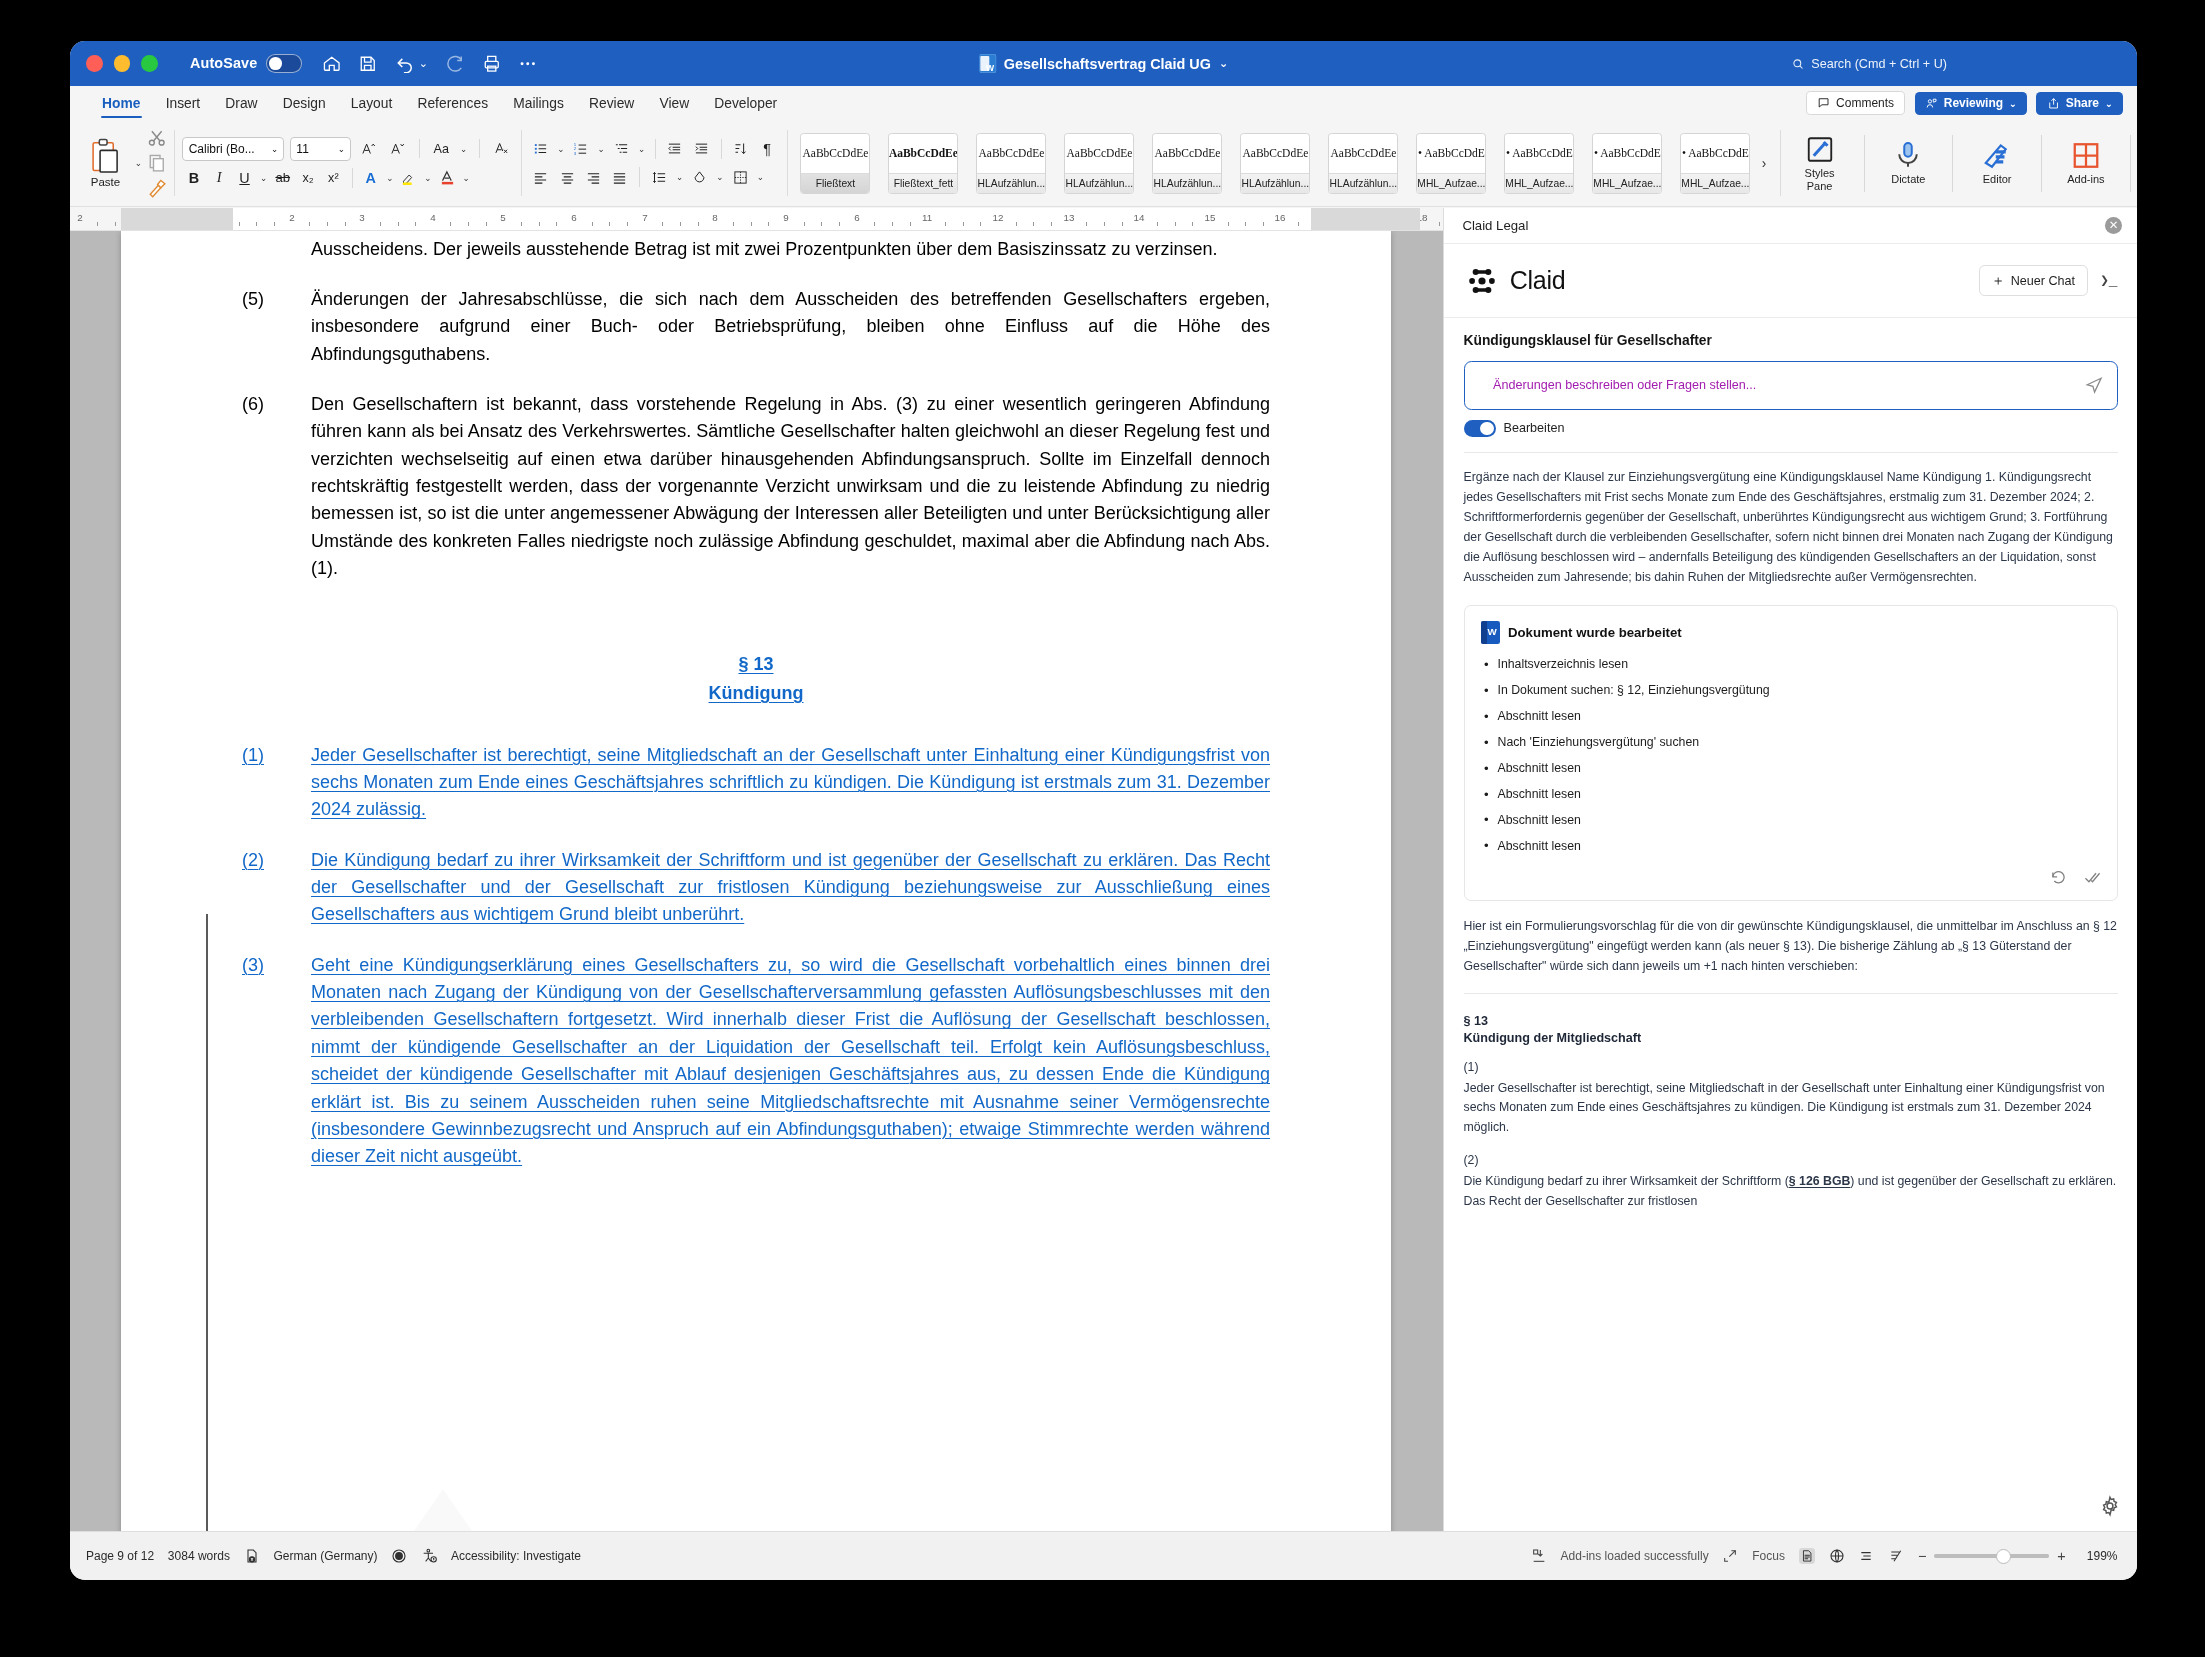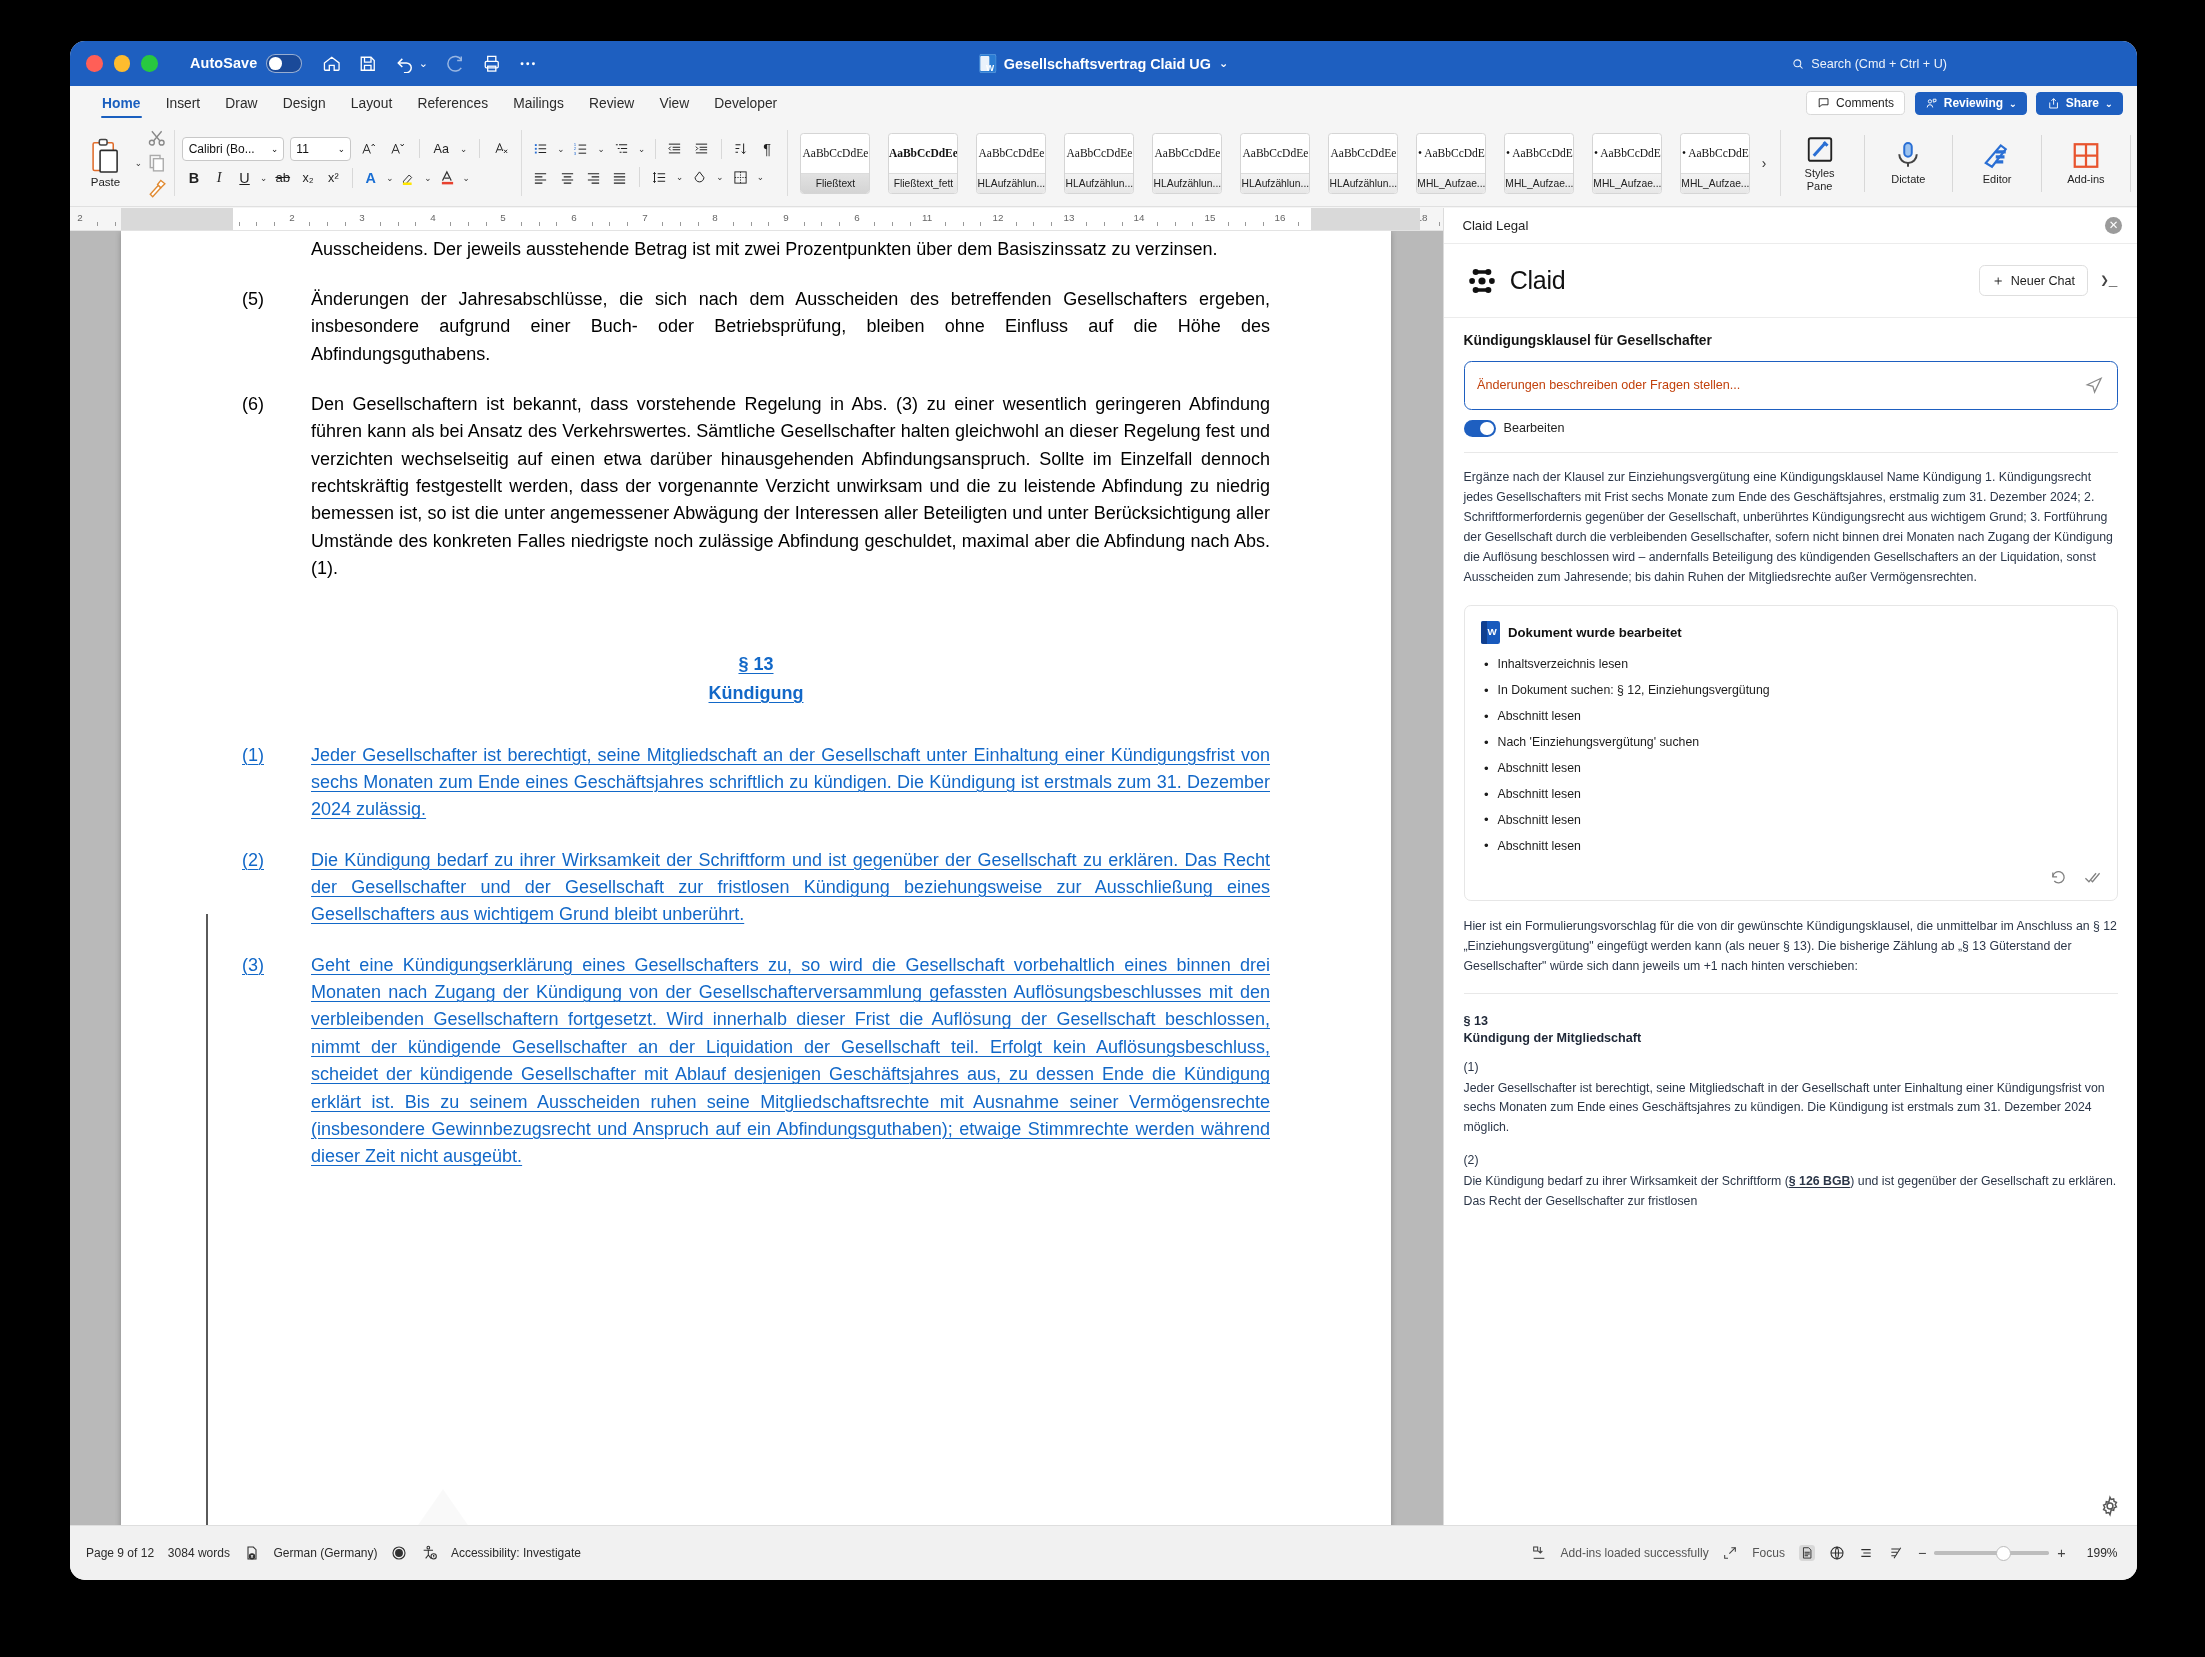--- a/index.html
+++ b/index.html
@@ -250,21 +250,21 @@
     padding: 5.7px 11.5px; font-size: 12.6px; color:#1f1f1f;
   }
   .term-ico { font-size: 14.4px; color:#444; font-family:"Liberation Mono", monospace;}
 
   .panel-top { padding: 15px 19.5px 0 19.5px; }
   .chat-heading { font-size: 13.8px; font-weight: 700; color:#141414; margin-bottom: 12.6px;}
   .chat-input {
     height: 49px; border: 1.7px solid #1e5fc0; border-radius: 7.5px; background:#fff;
     display:flex; align-items:center; justify-content:space-between; padding: 0 12.6px;
   }
-  .chat-ph { font-size: 12.6px; color:#c2410c;}
+  .chat-ph { font-size: 12.6px; color:#a21caf;margin-left:16px;}
   .send-ico { width:19.5px;height:19.5px;color:#8a8a8a;}
   .edit-toggle-row { display:flex; align-items:center; gap: 8px; margin-top: 10.3px; }
   .sw { width: 32px; height: 17px; border-radius: 8.6px; background:#1e5fc0; position:relative;}
   .sw::after{content:"";position:absolute;right:1.7px;top:1.7px;width:13.8px;height:13.8px;border-radius:50%;background:#fff;}
   .edit-toggle-label { font-size: 12.6px; color:#222; }
 
   .panel-scroll {
     flex:1; overflow:hidden; padding: 0 19.5px; margin-top: 15px; position:relative;
   }
   .divider-top { height:0.6px; background:#e8e8e8; margin-bottom: 16px;}
@@ -294,21 +294,21 @@
   .prev-h1 { font-size: 12.6px; font-weight:700; color:#1d2636; margin-bottom: 3.4px;}
   .prev-h2 { font-size: 12.6px; font-weight:700; color:#1d2636; margin-bottom: 15px;}
   .prev-num { font-size: 12.3px; color:#2b3648; margin-bottom: 4.6px;}
   .prev-p { font-size: 12.3px; line-height:1.62; color:#2b3648; margin-bottom: 15px;}
   .prev-p u { text-decoration-thickness:1.1px; text-underline-offset:1.7px; font-weight:600;}
   .gear-float { position:absolute; right: 16px; bottom: 24px; width: 22px; height:22px; color:#555;}
   .gear-float svg { width:100%; height:100%;}
 
   
   .statusbar {
-    position:absolute; left:0; right:0; bottom:0; height: 55px;
+    position:absolute; left:0; right:0; bottom:0; height: 49px;
     background:#f1f1f1; border-top:0.6px solid #dedede;
     display:flex; align-items:center; justify-content:space-between;
     padding: 0 19.5px 0 16px;
   }
   .sb-left, .sb-right { display:flex; align-items:center; gap: 13.8px;}
   .sb-item { font-size: 12px; color:#2b2b2b; display:flex; align-items:center; gap:5.7px;}
   .sb-ico { width: 16px; height: 16px; color:#303030;}
   .sb-ico svg { width:100%;height:100%;}
   .sb-ico.active { background:#d8d8d8; border-radius:3.4px; padding:1.1px;}
   .zoom-slider { display:flex; align-items:center; gap: 8px;}

